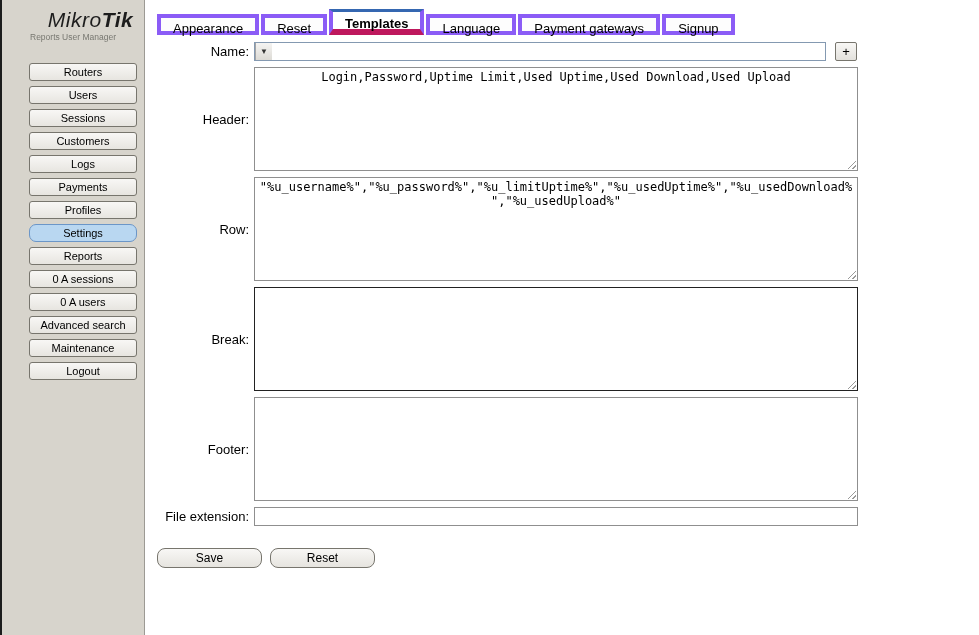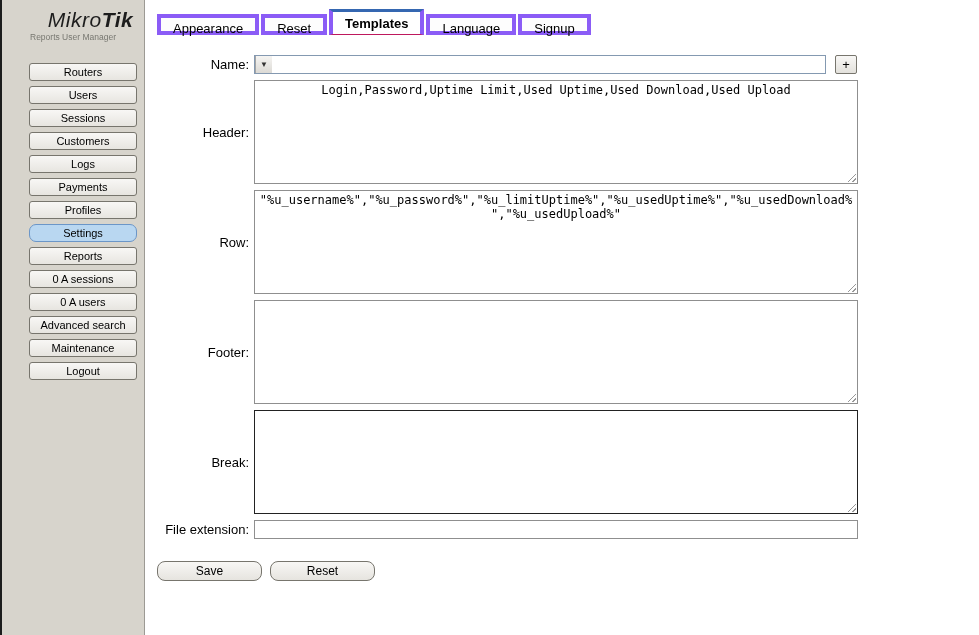--- a/index.html
+++ b/index.html
@@ -69,28 +69,28 @@
     background: #fdfdfd;
     padding: 3px 12px 0 12px;
     font-size: 13px;
     margin-right: 2px;
     white-space: nowrap;
     cursor: pointer;
   }
   .tab.active {
     height: 26px;
     border-top: 3px solid #3567b1;
-    border-bottom: 1px solid #be185d;
+    border-bottom: 6px solid #be185d;
     background: #ffffff;
     font-weight: bold;
     padding-top: 4px;
     text-align: right;
   }
   
-  .form { margin-top: 20px; }
+  .form { margin-top: 7px; }
   .frow { display: flex; align-items: center; margin-bottom: 6px; }
   .flabel {
     width: 97px; flex-shrink: 0;
     text-align: right;
     font-size: 13px;
     padding-right: 5px;
     color: #000;
   }
   .fwrap { position: relative; }
   .fbox {
@@ -186,20 +186,21 @@
       <button class="nav-btn">Logout</button>
     </div>
   </div>
 
   <div class="main">
     <div class="tabs">
       <div class="tab">Appearance</div>
       <div class="tab">Reset</div>
       <div class="tab active">Templates</div>
       <div class="tab">Language</div>
+      <div class="tab">Payment gateways</div>
       <div class="tab">Signup</div>
     </div>
 
     <div class="form">
 
       <div class="frow">
         <div class="flabel">Name:</div>
         <div class="select">
           <span class="sel-arrow">▼</span>
         </div>
@@ -216,31 +217,31 @@
 
       <div class="frow">
         <div class="flabel">Row:</div>
         <div class="fwrap">
           <textarea class="fbox" spellcheck="false" style="">"%u_username%","%u_password%","%u_limitUptime%","%u_usedUptime%","%u_usedDownload%","%u_usedUpload%"</textarea>
           <span class="grip"></span>
         </div>
       </div>
 
       <div class="frow">
+        <div class="flabel">Break:</div>
+        <div class="fwrap">
+          <textarea class="fbox break-box" spellcheck="false" style=""></textarea>
+          <span class="grip"></span>
+        </div>
+      </div>
+
+      <div class="frow">
         <div class="flabel">Footer:</div>
         <div class="fwrap">
           <textarea class="fbox" spellcheck="false" style=""></textarea>
-          <span class="grip"></span>
-        </div>
-      </div>
-
-      <div class="frow">
-        <div class="flabel">Break:</div>
-        <div class="fwrap">
-          <textarea class="fbox break-box" spellcheck="false" style=""></textarea>
           <span class="grip"></span>
         </div>
       </div>
 
       <div class="frow">
         <div class="flabel">File extension:</div>
         <input type="text" class="text-input" spellcheck="false" value="" style="">
       </div>
 
       <div class="actions">

